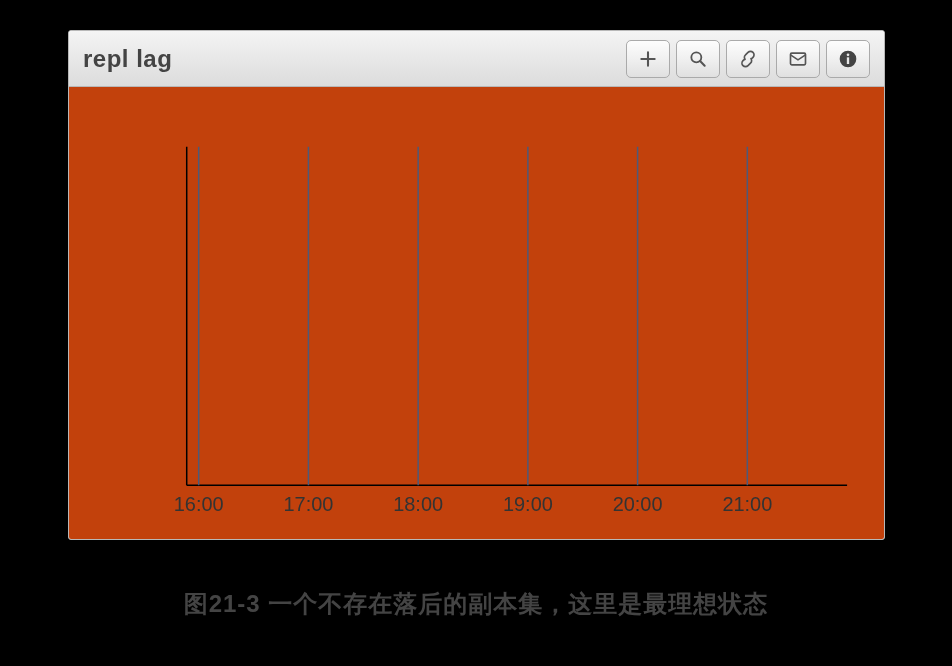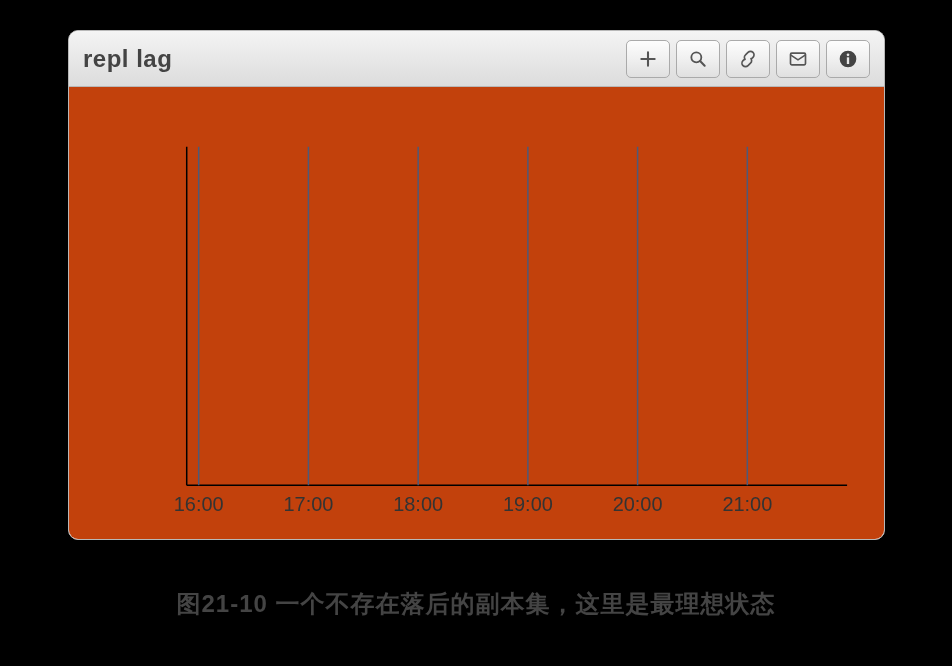--- a/index.html
+++ b/index.html
@@ -15,21 +15,21 @@
       position: relative;
     }
     .panel {
       position: absolute;
       left: 68px;
       top: 30px;
       width: 817px;
       height: 510px;
       background: #fff;
       border: 1px solid #b8b8b8;
-      border-radius: 10px;
+      border-radius: 3px;
       overflow: hidden;
     }
     .panel-header {
       height: 56px;
       background: linear-gradient(to bottom, #f4f4f4 0%, #e8e8e8 50%, #dcdcdc 100%);
       border-bottom: 1px solid #b8b8b8;
       display: flex;
       align-items: center;
       justify-content: space-between;
       padding: 0 14px;
@@ -157,13 +157,13 @@
         <line x1="460" y1="60" x2="460" y2="400" class="grid-line"></line>
         <text x="460" y="426" class="tick-label">19:00</text>
         <line x1="570" y1="60" x2="570" y2="400" class="grid-line"></line>
         <text x="570" y="426" class="tick-label">20:00</text>
         <line x1="680" y1="60" x2="680" y2="400" class="grid-line"></line>
         <text x="680" y="426" class="tick-label">21:00</text>
       </svg>
   </div>
 </div>
 
-<div class="caption">图21-10 一个不存在落后的副本集，这里是最理想状态</div>
+<div class="caption">图21-3 一个不存在落后的副本集，这里是最理想状态</div>
 
 </body></html>

